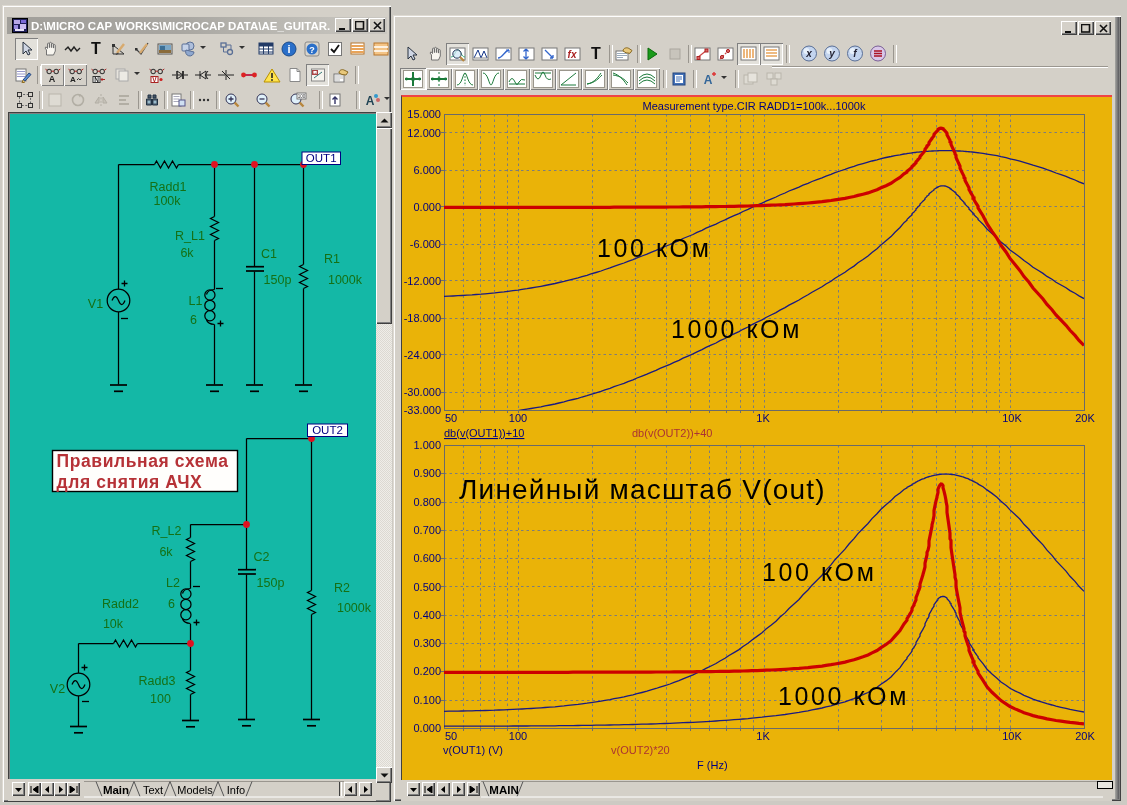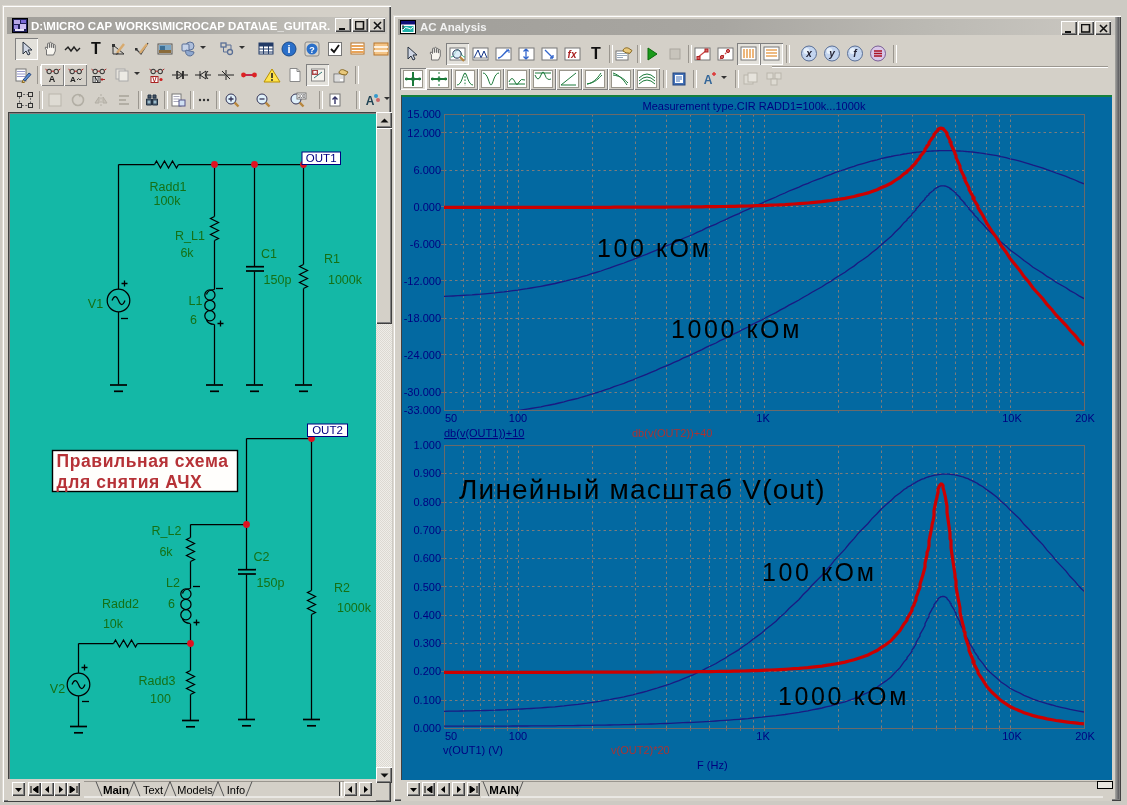--- a/index.html
+++ b/index.html
@@ -522,31 +522,20 @@
         </svg>
       </div>
       <div class="scrl" style="left:351px;top:2px;width:13px;height:14px">
         <svg width="7" height="7" viewBox="0 0 7 7">
           <path d="M2 0 L6 3.5 L2 7Z" fill="#000"></path>
         </svg>
       </div>
     </div>
 </div>
 <div class="win" style="left:393px;top:15px;width:728px;height:786px">
-<div class="tbar" style="top:3px;height:16px">
-      <div style="width:17px;height:15px;margin:0 3px 0 2px;flex:none"><svg width="17" height="15" viewBox="0 0 17 15">
-          <rect x="0.5" y="0.5" width="15" height="13" fill="#fff" stroke="#000"></rect>
-          <rect x="1" y="1" width="14" height="3.5" fill="#101078"></rect>
-          <rect x="2.5" y="6" width="11" height="6" fill="#20b2aa"></rect>
-          <path d="M3 10 q2.5-4 5-2 q3 2.5 5-1" stroke="#fff" fill="none"></path>
-          <rect x="2" y="5.5" width="2" height="1.2" fill="#333"></rect>
-          <rect x="2" y="7.5" width="2" height="1.2" fill="#333"></rect>
-        </svg></div>
-      <span class="ttxt" style="color:#f2f2f2">AC Analysis</span>
-    </div>
 <div class="caps" style="top:5px;right:10px">
       <div class="cbtn">
         <svg width="10" height="9" viewBox="0 0 10 9">
           <rect x="1" y="7" width="6" height="2" fill="#111"></rect>
         </svg>
       </div>
       <div class="cbtn">
         <svg width="10" height="9" viewBox="0 0 10 9">
           <rect x="0.5" y="0.5" width="8" height="7.5" fill="none" stroke="#111" stroke-width="1.6"></rect>
         </svg>
@@ -794,21 +783,21 @@
       </div>
       <div class="tb">
         <svg width="18" height="16" viewBox="0 0 18 16">
           <rect x="2" y="2" width="6" height="6" fill="#dedbd3" stroke="#b9b5ab"></rect>
           <rect x="10" y="2" width="6" height="6" fill="#dedbd3" stroke="#b9b5ab"></rect>
           <rect x="6" y="8" width="6" height="6" fill="#dedbd3" stroke="#b9b5ab"></rect>
         </svg>
       </div>
     </div>
 <div class="abs" style="left:378px;top:50px;width:336px;height:1px;background:#9a968f;box-shadow:0 1px 0 #fff"></div>
-<div class="abs" style="left:7px;top:79px;width:711px;height:685px;background:#0369a1;border-top:2px solid #15803d;border-left:1px solid #404040">
+<div class="abs" style="left:7px;top:79px;width:711px;height:685px;background:#eab308;border-top:2px solid #ef4444;border-left:1px solid #404040">
 <svg width="710" height="683" viewBox="402 97 710 683" style="position:absolute;left:0;top:0">
         <style>.ax{font-size:11px;fill:#000080}.lg{font-size:11px}.grid{stroke:#7c7c7c;stroke-width:1;stroke-dasharray:2.5 3}.frame{stroke:#6a6a6a;fill:none;stroke-width:1}.big{font-size:25px;fill:#000;letter-spacing:2.6px}</style>
         <clipPath id="ct">
           <rect x="444" y="114" width="640" height="296"></rect>
         </clipPath>
         <clipPath id="cb">
           <rect x="444" y="445" width="640" height="283"></rect>
         </clipPath>
         <text x="754" y="110" class="ax" text-anchor="middle">Measurement type.CIR RADD1=100k...1000k</text>
         <path d="M463.5,114 V410 M480.5,114 V410 M494.5,114 V410 M507.5,114 V410 M518.5,114 V410 M592.5,114 V410 M635.5,114 V410 M666.5,114 V410 M690.5,114 V410 M709.5,114 V410 M726.5,114 V410 M740.5,114 V410 M753.5,114 V410 M764.5,114 V410 M838.5,114 V410 M881.5,114 V410 M912.5,114 V410 M936.5,114 V410 M955.5,114 V410 M972.5,114 V410 M986.5,114 V410 M999.5,114 V410 M1010.5,114 V410 M444,132.5 H1084 M444,170.5 H1084 M444,206.5 H1084 M444,244.5 H1084 M444,280.5 H1084 M444,318.5 H1084 M444,354.5 H1084 M444,392.5 H1084" class="grid"></path>

